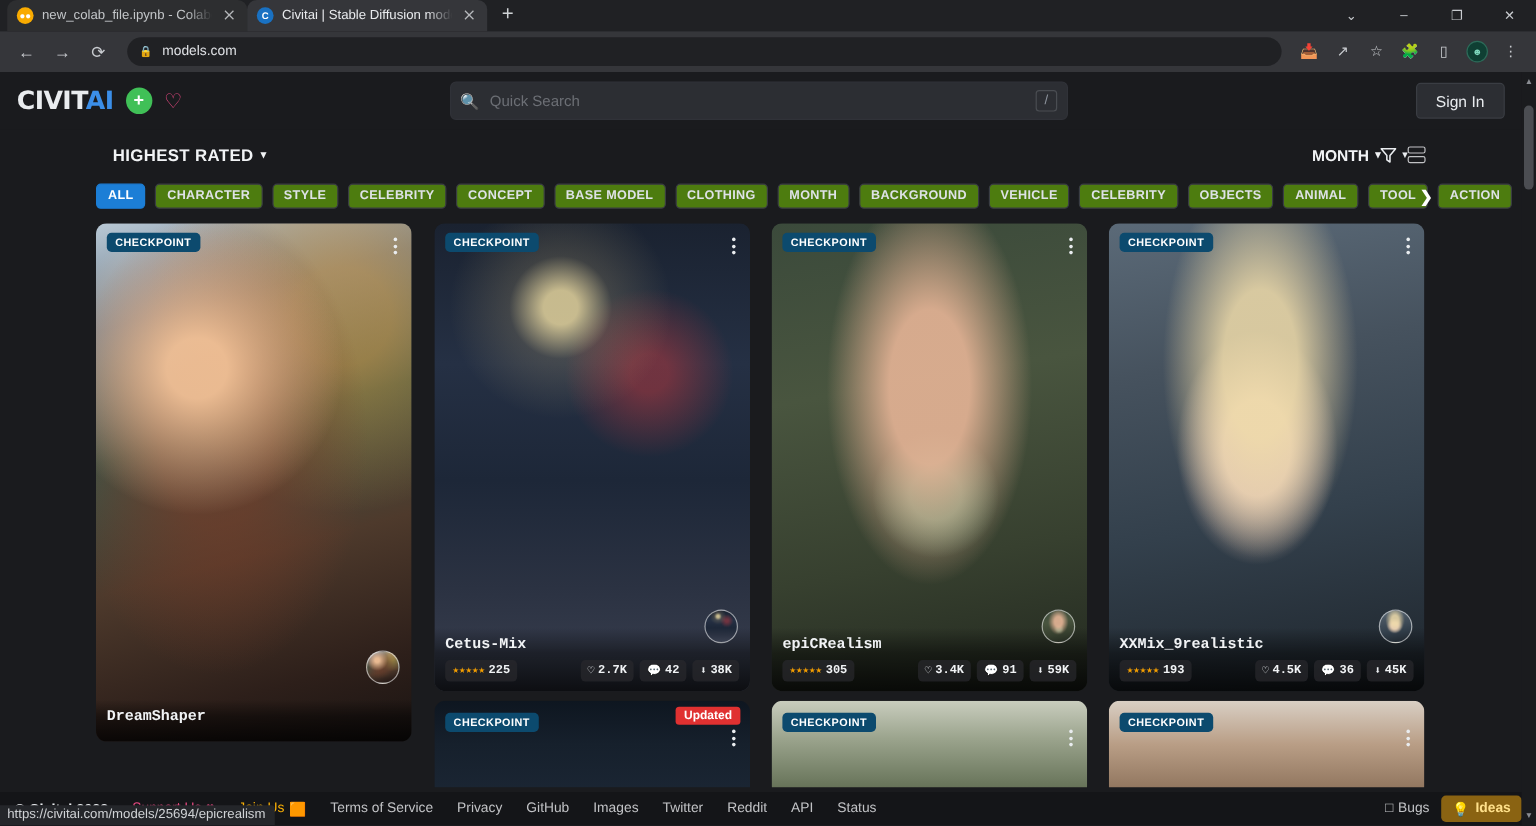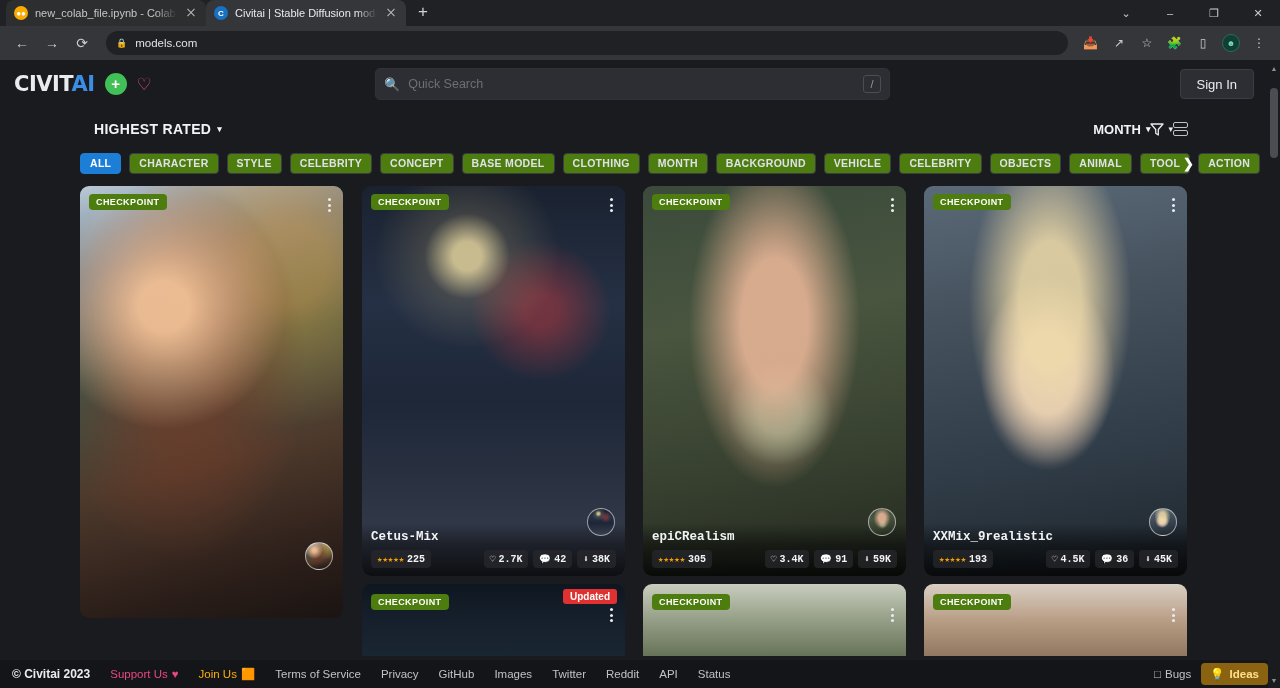--- a/index.html
+++ b/index.html
@@ -178,21 +178,21 @@
     height: 470px; overflow:hidden;
   }
   .col { position:absolute; width:263px; top:0; }
   .card {
     position:relative; width:263px; border-radius:9px; overflow:hidden;
     margin-bottom:8px; background:#1a1b1e;
   }
   .card .thumb { position:relative; width:100%; height:100%; }
   .badge-cp {
     position:absolute; left:9px; top:8px; z-index:4;
-    background:#4d7c0f; color:#fff; font-size:9px; font-weight:800;
+    background:#0c4a6e; color:#fff; font-size:9px; font-weight:800;
     letter-spacing:.4px; padding: 3px 7px; border-radius:4px;
   }
   .badge-updated {
     position:absolute; right:8px; top:5px; z-index:5;
     background:#e03131; color:#fff; font-size:10px; font-weight:700;
     padding: 2px 7px; border-radius:3px;
   }
   .dots {
     position:absolute; right:10px; top:10px; z-index:4;
     display:flex; flex-direction:column; gap:2.5px; align-items:center;
@@ -396,20 +396,23 @@
         <div class="col" style="left:0;">
           <div class="card" style="height:432px;">
             <div class="thumb t1"></div>
             <div class="badge-cp">CHECKPOINT</div>
             <div class="dots">
                 <i></i>
                 <i></i>
                 <i></i>
               </div>
             <div class="avatar t1" style="bottom:48px;"></div>
+            <div class="card-foot">
+              <div class="card-title">DreamShaper</div>
+            </div>
           </div>
         </div>
 
         <div class="col" style="left:282px;">
           <div class="card" style="height:390px;">
             <div class="thumb t2"></div>
             <div class="badge-cp">CHECKPOINT</div>
             <div class="dots">
                 <i></i>
                 <i></i>
@@ -574,14 +577,15 @@
             <span>□</span>
             <span>Bugs</span>
           </span>
         <span class="ideas">
             <span>💡</span>
             <span>Ideas</span>
           </span>
       </span>
     </div>
 
+    <div class="statusbar">https://civitai.com/models/25694/epicrealism</div>
   </div>
 </div>
 
 </body></html>

